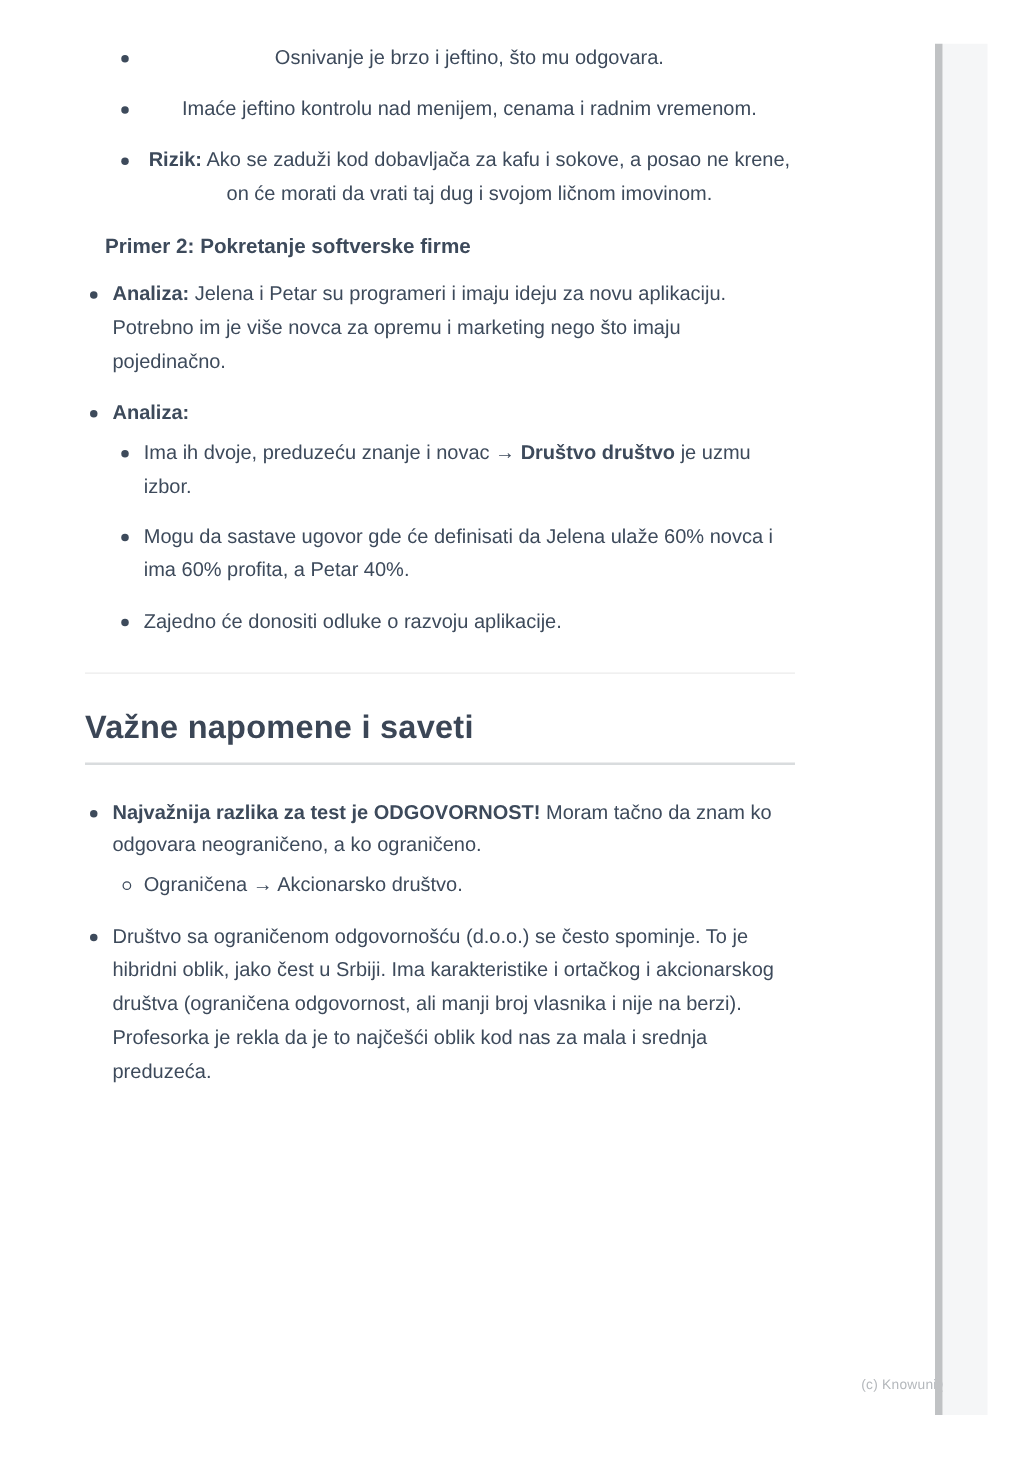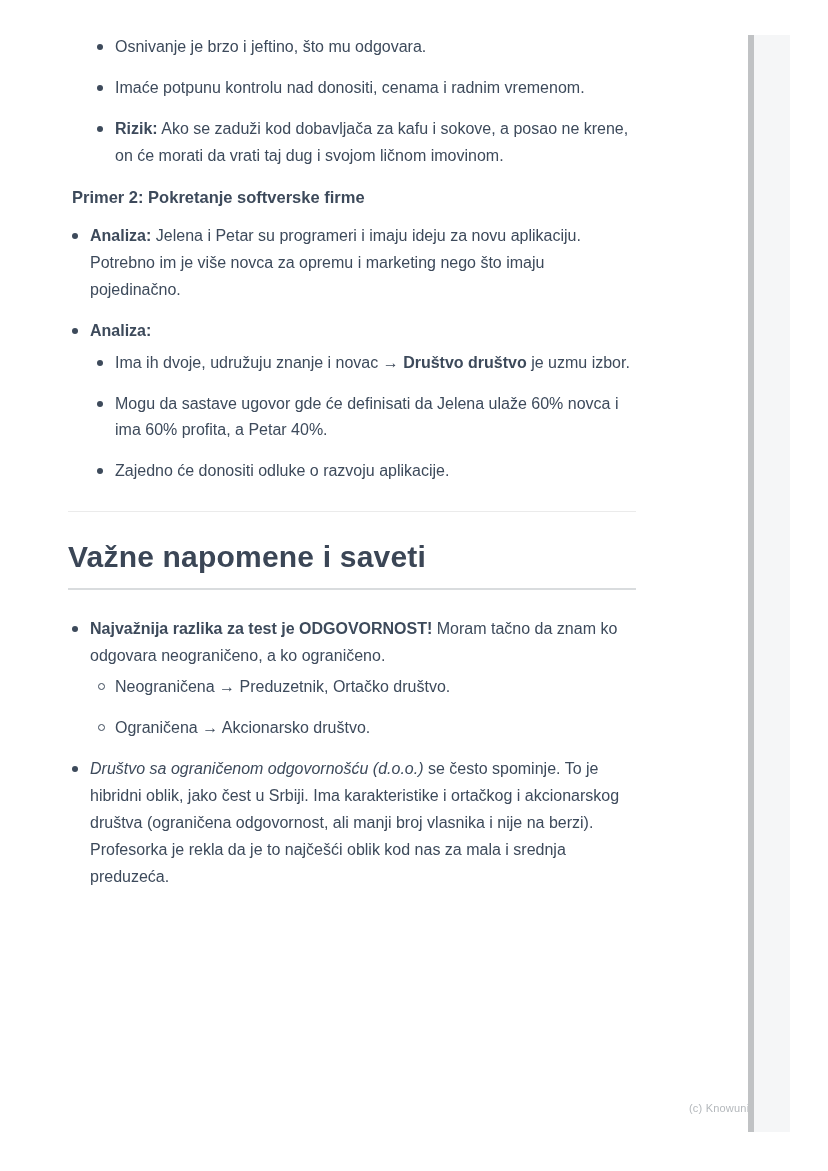--- a/index.html
+++ b/index.html
@@ -7,41 +7,41 @@
     width:828px;height:1171px;position:relative;overflow:hidden;
     background:#ffffff;
     font-family:"Liberation Sans",sans-serif;
     color:#3d4a5b;
   }
   .doc{
     position:absolute;left:68px;top:34px;width:568px;
     font-size:16px;line-height:1.68;color:#3d4a5b;
   }
   .doc ul{list-style:none;margin:0;padding:0 0 0 22px;}
-  .doc ul.orphan{margin-left:25px;}
+  .doc ul.orphan{margin-left:25px;text-align:center;}
   .doc ul.nested{margin-top:5px;padding-left:25px;}
   .doc li{position:relative;margin-bottom:14px;}
   .doc li.mk-disc::before{
     content:"";position:absolute;left:-18px;top:10px;
     width:6px;height:6px;border-radius:50%;background:currentColor;
   }
   .doc li.mk-circle::before{
     content:"";position:absolute;left:-17px;top:9px;
     width:5px;height:5px;border-radius:50%;border:1.5px solid currentColor;background:transparent;
   }
   .b{font-weight:bold;margin-top:32px;}
-  .i{font-style:italic;text-align:right;}
+  .i{text-align:right;}
   .doc h3{
-    font-size:16.5px;font-weight:bold;margin:14px 4px 12px;color:#3d4a5b;
+    font-size:16.5px;font-weight:bold;margin:14px 16px 12px;color:#3d4a5b;
   }
   .doc hr{
     border:none;border-top:1px solid #ebebeb;margin:26px 0;
   }
   .doc h2{
-    font-size:30px;line-height:1.25;font-weight:600;letter-spacing:0.2px;
+    font-size:26px;line-height:1.25;font-weight:600;letter-spacing:0.2px;
     color:#3b4656;margin:0 0 26px;padding-bottom:12px;
     border-bottom:2px solid #d9dcde;
   }
   .scroll-track{
     position:absolute;left:754px;top:35px;width:36px;height:1097px;
     background:#f5f6f7;z-index:2;
   }
   .scroll-thumb{
     position:absolute;left:748px;top:35px;width:6px;height:1097px;
     background:#c0c2c4;z-index:3;
@@ -50,37 +50,36 @@
     position:absolute;left:689px;top:1102px;z-index:1;
     font-size:11px;color:#b4b8bc;letter-spacing:0.2px;white-space:nowrap;
   }
 </style>
 </head>
 <body>
 
 <div class="doc">
     <ul class="orphan">
       <li class="mk-disc"><span>Osnivanje je brzo i jeftino, što mu odgovara.</span></li>
-      <li class="mk-disc"><span>Imaće potpunu kontrolu nad donositi, cenama i radnim vremenom.</span></li>
+      <li class="mk-disc"><span>Imaće jeftino kontrolu nad menijem, cenama i radnim vremenom.</span></li>
       <li class="mk-disc"><span class="b">Rizik:</span><span> Ako se zaduži kod dobavljača za kafu i sokove, a posao ne krene, on će morati da vrati taj dug i svojom ličnom imovinom.</span></li>
     </ul>
     <h3>Primer 2: Pokretanje softverske firme</h3>
     <ul>
       <li class="mk-disc"><span class="b">Analiza:</span><span> Jelena i Petar su programeri i imaju ideju za novu aplikaciju. Potrebno im je više novca za opremu i marketing nego što imaju pojedinačno.</span></li>
       <li class="mk-disc"><span class="b">Analiza:</span><ul class="nested">
-          <li class="mk-disc"><span>Ima ih dvoje, udružuju znanje i novac → </span><span class="b">Društvo društvo</span><span> je uzmu izbor.</span></li>
+          <li class="mk-disc"><span>Ima ih dvoje, preduzeću znanje i novac → </span><span class="b">Društvo društvo</span><span> je uzmu izbor.</span></li>
           <li class="mk-disc"><span>Mogu da sastave ugovor gde će definisati da Jelena ulaže 60% novca i ima 60% profita, a Petar 40%.</span></li>
           <li class="mk-disc"><span>Zajedno će donositi odluke o razvoju aplikacije.</span></li>
         </ul></li>
     </ul>
     <hr>
     <h2>Važne napomene i saveti</h2>
     <ul>
       <li class="mk-disc"><span class="b">Najvažnija razlika za test je ODGOVORNOST!</span><span> Moram tačno da znam ko odgovara neograničeno, a ko ograničeno.</span><ul class="nested">
-          <li class="mk-circle"><span>Neograničena → Preduzetnik, Ortačko društvo.</span></li>
           <li class="mk-circle"><span>Ograničena → Akcionarsko društvo.</span></li>
         </ul></li>
       <li class="mk-disc"><span class="i">Društvo sa ograničenom odgovornošću (d.o.o.)</span><span> se često spominje. To je hibridni oblik, jako čest u Srbiji. Ima karakteristike i ortačkog i akcionarskog društva (ograničena odgovornost, ali manji broj vlasnika i nije na berzi). Profesorka je rekla da je to najčešći oblik kod nas za mala i srednja preduzeća.</span></li>
     </ul>
   </div>
 
 <div class="watermark">(c) Knowunity 2025</div>
 <div class="scroll-track"></div>
 <div class="scroll-thumb"></div>
 

